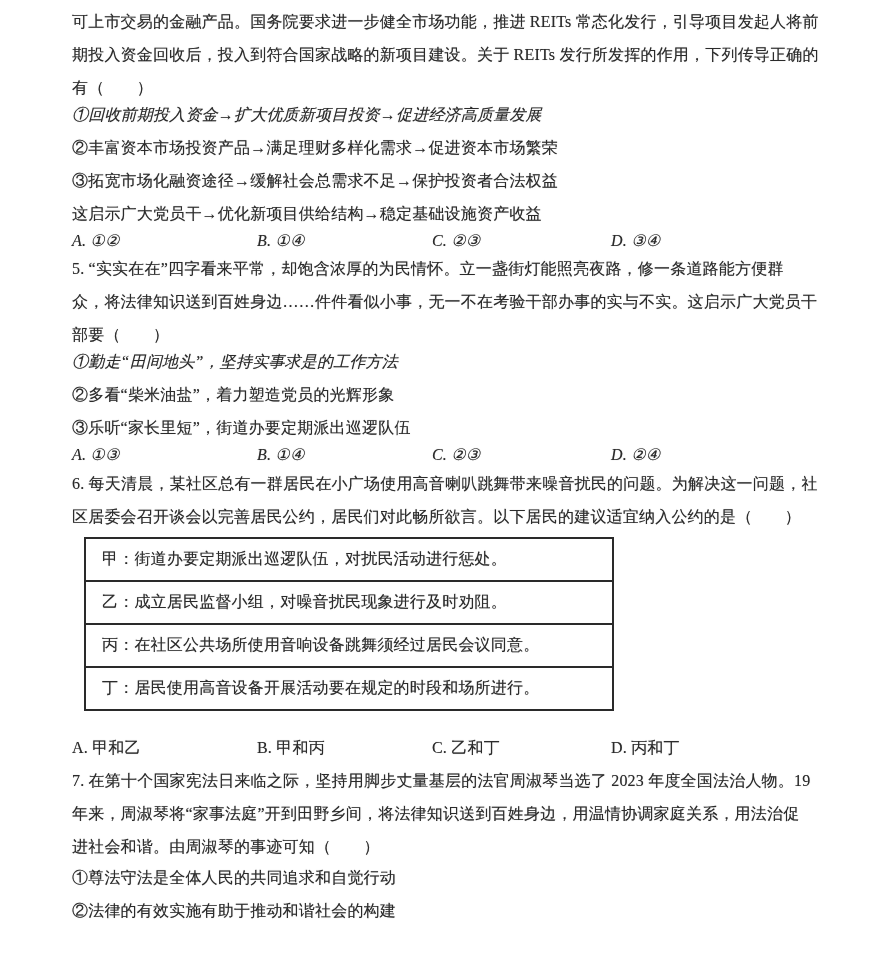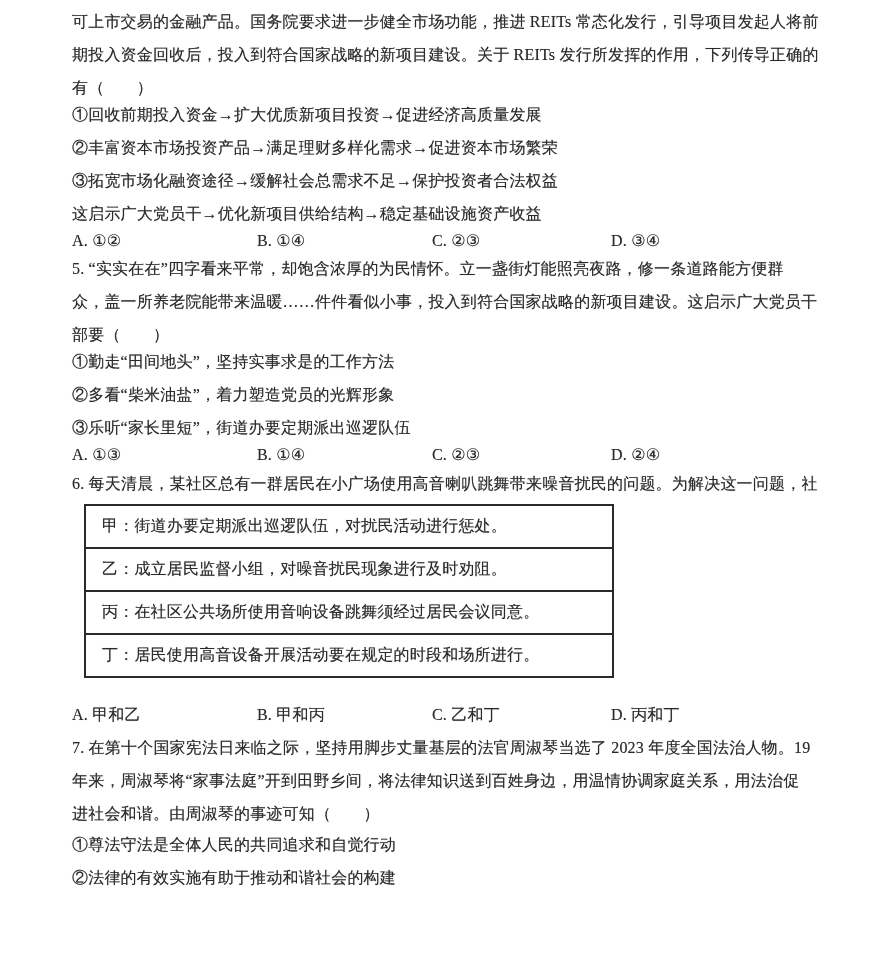--- a/index.html
+++ b/index.html
@@ -19,21 +19,21 @@
     font-size: 16px;
     color: #2b2b2b;
     text-shadow: 0 0 0.7px rgba(60,60,60,0.55);
   }
   .line {
     height: 33px;
     line-height: 33px;
     white-space: nowrap;
     letter-spacing: 0.2px;
   }
-  .pull6 { margin-top: -6px; }
+  .pull6 { margin-top: -6px; font-style: italic; }
   .pull5 { margin-top: -5px; }
   .pull4 { margin-top: -4px; }
   .pull2 { margin-top: -2px; }
   .choices {
     display: grid;
     grid-template-columns: 185px 175px 179px auto;
     height: 33px;
     line-height: 33px;
     white-space: nowrap;
     letter-spacing: 0.2px;
@@ -71,35 +71,36 @@
   <div class="line">这启示广大党员干→优化新项目供给结构→稳定基础设施资产收益</div>
 
   <div class="choices pull6">
     <span>A. ①②</span>
     <span>B. ①④</span>
     <span>C. ②③</span>
     <span>D. ③④</span>
   </div>
 
   <div class="line pull5">5. “实实在在”四字看来平常，却饱含浓厚的为民情怀。立一盏街灯能照亮夜路，修一条道路能方便群</div>
-  <div class="line">众，盖一所养老院能带来温暖……件件看似小事，投入到符合国家战略的新项目建设。这启示广大党员干</div>
+  <div class="line">众，将法律知识送到百姓身边……件件看似小事，无一不在考验干部办事的实与不实。这启示广大党员干</div>
   <div class="line">部要（　　）</div>
 
   <div class="line pull6">①勤走“田间地头”，坚持实事求是的工作方法</div>
   <div class="line">②多看“柴米油盐”，着力塑造党员的光辉形象</div>
   <div class="line">③乐听“家长里短”，街道办要定期派出巡逻队伍</div>
 
   <div class="choices pull6">
     <span>A. ①③</span>
     <span>B. ①④</span>
     <span>C. ②③</span>
     <span>D. ②④</span>
   </div>
 
   <div class="line pull4">6. 每天清晨，某社区总有一群居民在小广场使用高音喇叭跳舞带来噪音扰民的问题。为解决这一问题，社</div>
+  <div class="line">区居委会召开谈会以完善居民公约，居民们对此畅所欲言。以下居民的建议适宜纳入公约的是（　　）</div>
 
   <table class="sugg-table">
     <tbody>
       <tr>
         <td>甲：街道办要定期派出巡逻队伍，对扰民活动进行惩处。</td>
       </tr>
       <tr>
         <td>乙：成立居民监督小组，对噪音扰民现象进行及时劝阻。</td>
       </tr>
       <tr>

